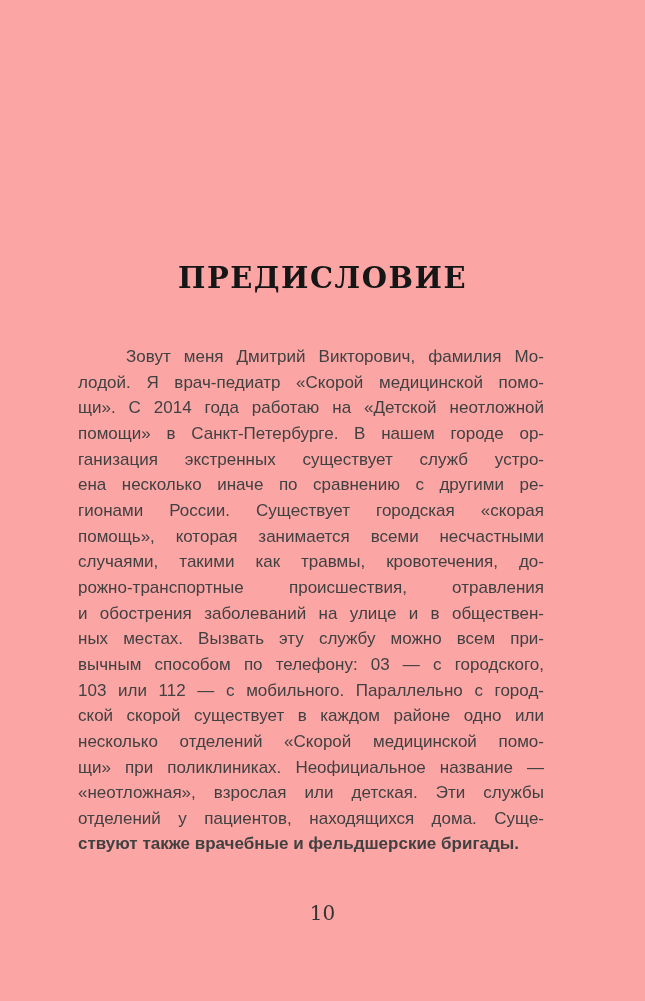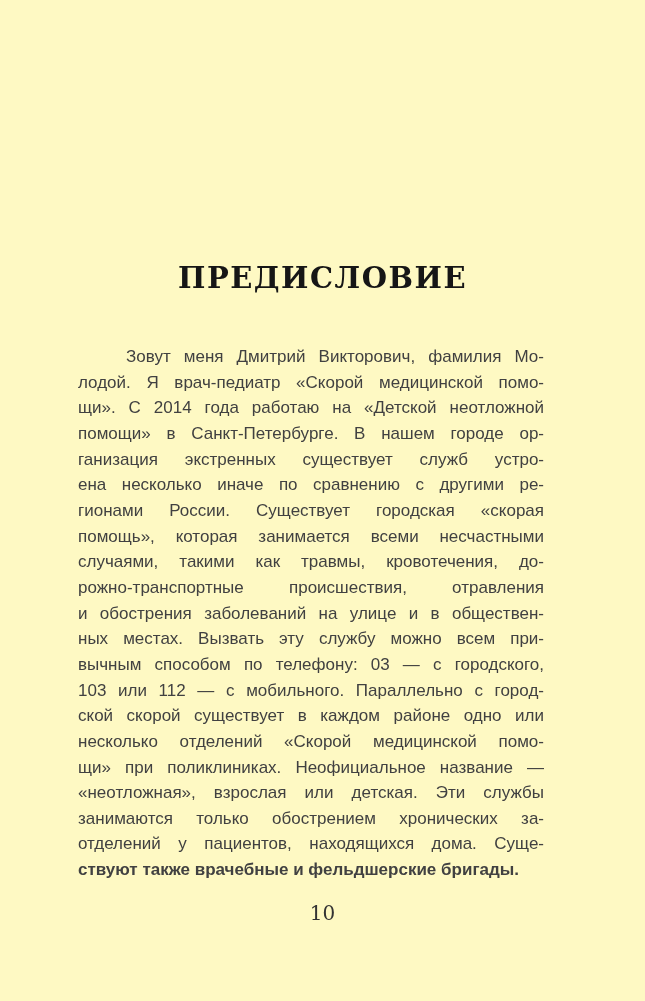--- a/index.html
+++ b/index.html
@@ -4,21 +4,21 @@
 <style>
   html, body {
     margin: 0;
     padding: 0;
     background: #ffffff;
   }
   .book-page {
     position: relative;
     width: 645px;
     height: 1001px;
-    background: #fef9c3;
+    background: #fca5a5;
     overflow: hidden;
     font-family: "Liberation Sans", sans-serif;
   }
   .chapter-title {
     position: absolute;
     top: 261px;
     left: 0;
     right: 0;
     margin: 0;
     text-align: center;
@@ -78,19 +78,18 @@
       <div class="line">случаями, такими как травмы, кровотечения, до-</div>
       <div class="line">рожно-транспортные происшествия, отравления</div>
       <div class="line">и обострения заболеваний на улице и в обществен-</div>
       <div class="line">ных местах. Вызвать эту службу можно всем при-</div>
       <div class="line">вычным способом по телефону: 03 — с городского,</div>
       <div class="line">103 или 112 — с мобильного. Параллельно с город-</div>
       <div class="line">ской скорой существует в каждом районе одно или</div>
       <div class="line">несколько отделений «Скорой медицинской помо-</div>
       <div class="line">щи» при поликлиниках. Неофициальное название —</div>
       <div class="line">«неотложная», взрослая или детская. Эти службы</div>
-      <div class="line">занимаются только обострением хронических за-</div>
       <div class="line">отделений у пациентов, находящихся дома. Суще-</div>
       <div class="line last">ствуют также врачебные и фельдшерские бригады.</div>
     </div>
 
   <div class="page-number">10</div>
 </div>
 
 </body></html>

